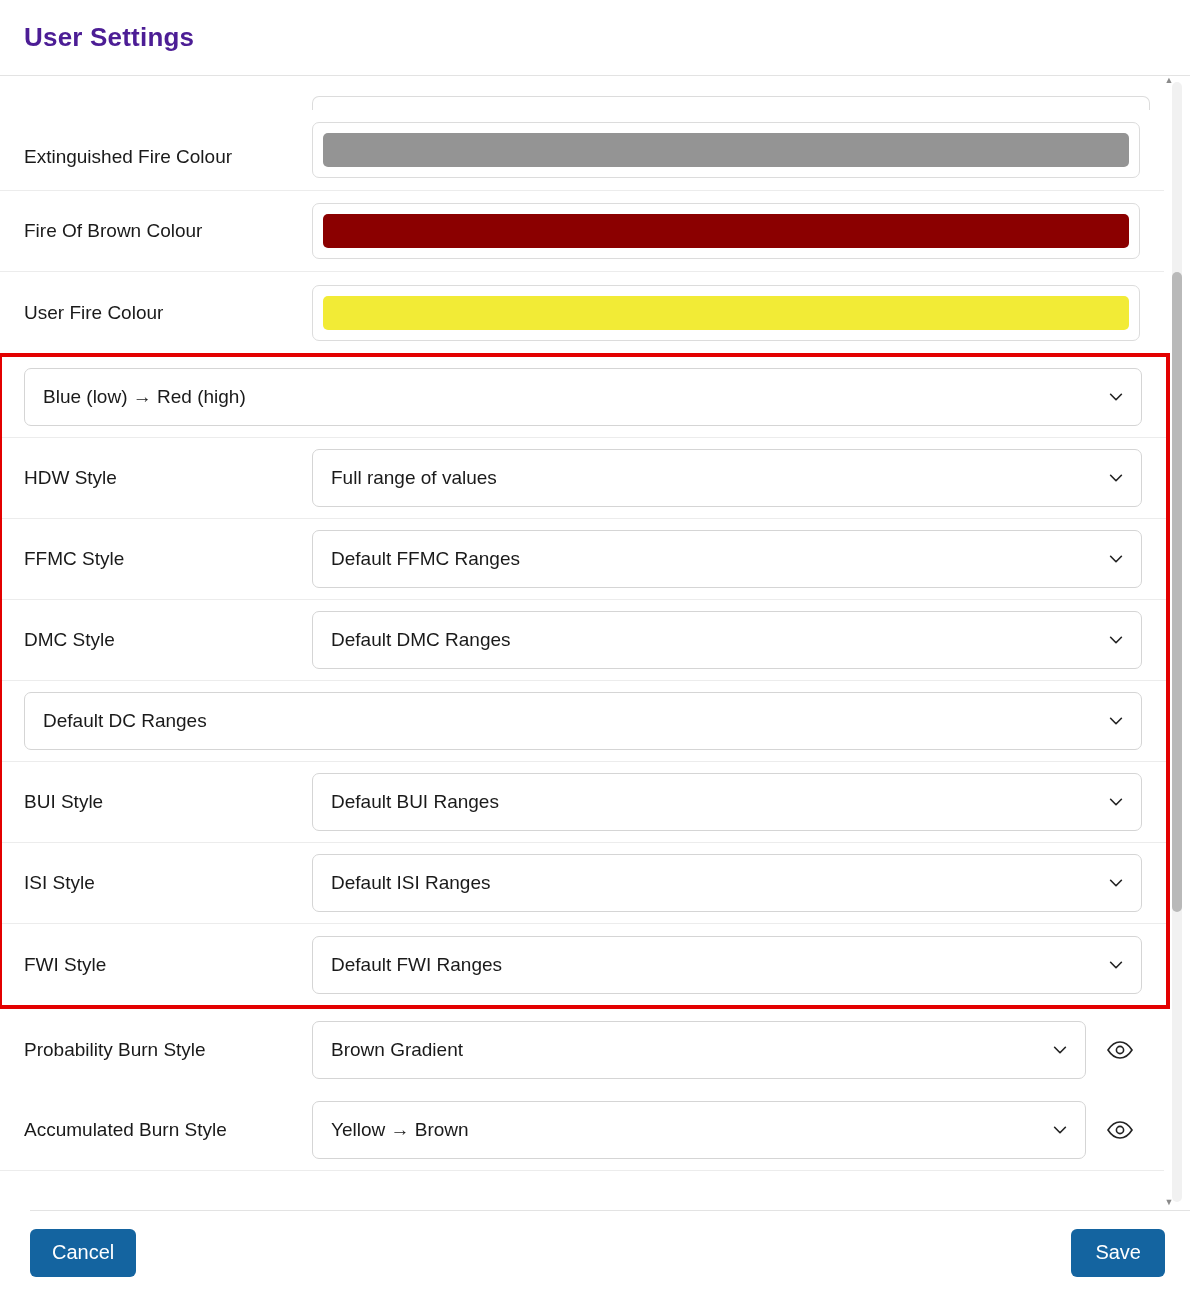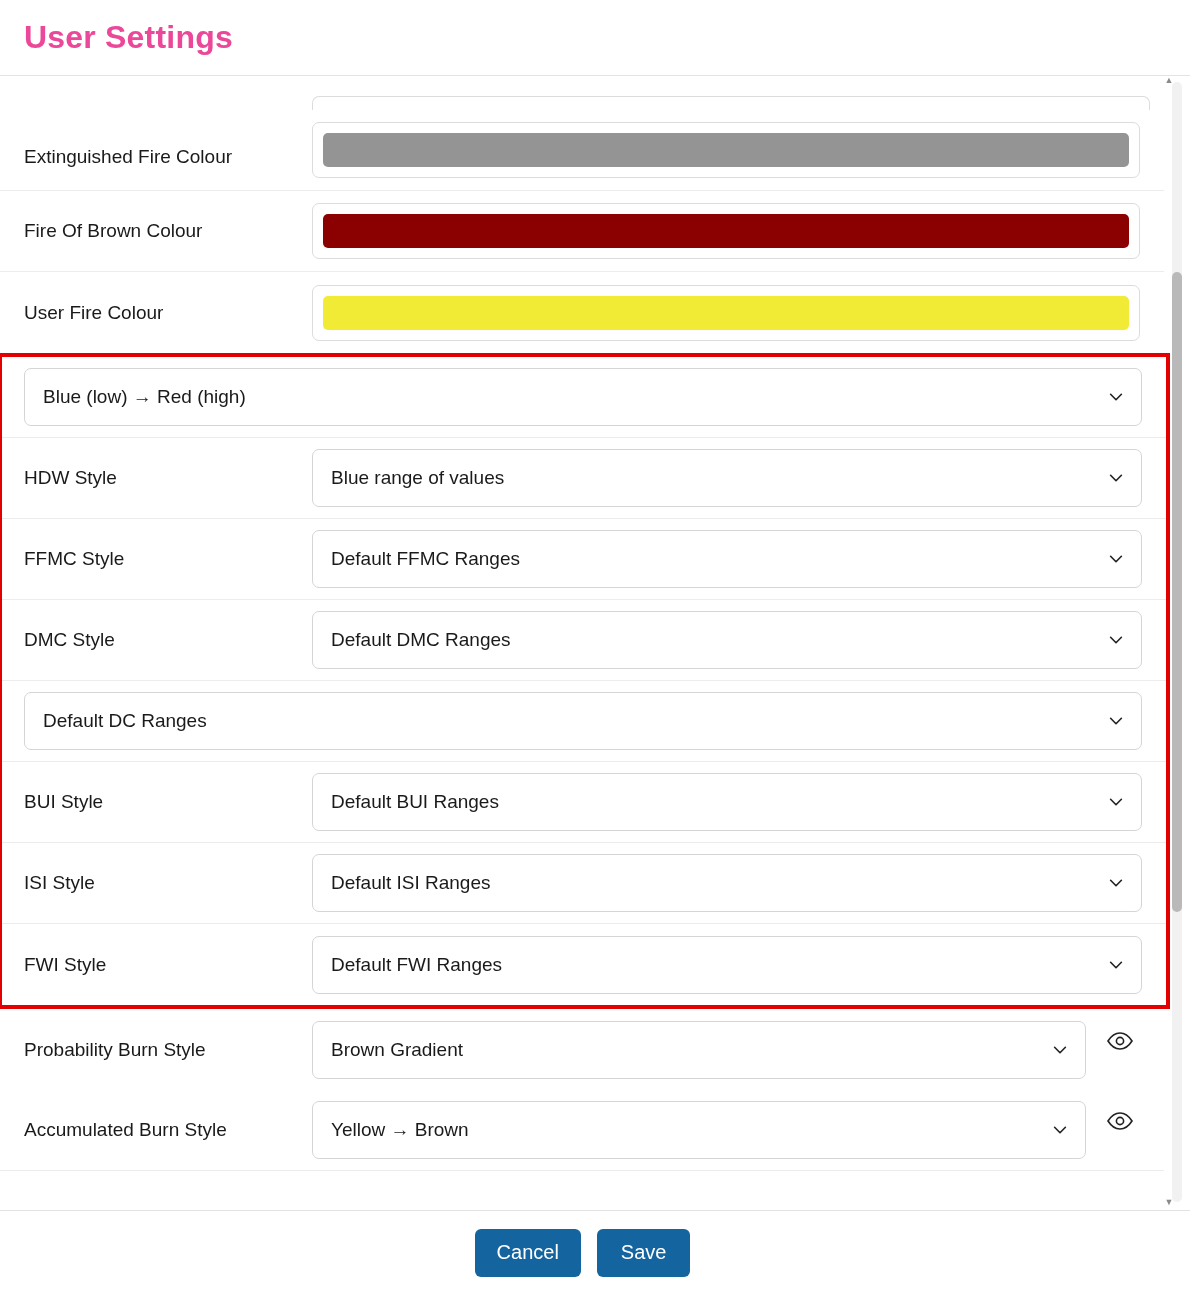--- a/index.html
+++ b/index.html
@@ -25,24 +25,24 @@
 
   .dialog-header {
     height: 76px;
     flex: 0 0 76px;
     display: flex;
     align-items: center;
     padding: 0 24px;
     border-bottom: 1px solid #e3e3e3;
   }
   .dialog-title {
-    font-size: 32px;
+    font-size: 26px;
     font-weight: bold;
     letter-spacing: 0.2px;
-    color: #ec4899;
+    color: #4c1d95;
   }
 
   .dialog-body {
     position: relative;
     flex: 1 1 auto;
     overflow: hidden;
     padding-top: 8px;
   }
 
   .scroll-area {
@@ -99,20 +99,21 @@
     font-size: 19px;
     color: #1a1a1a;
     line-height: 1.25;
     padding-right: 12px;
   }
   .row-label.two-line { line-height: 1.35; margin-top: 14px; }
 
   .row-control {
     flex: 1 1 auto;
     display: flex;
+    align-items: center;
     gap: 14px;
     padding-right: 24px;
   }
 
   
   .colour-field {
     flex: 1 1 auto;
     height: 56px;
     border: 1px solid #dcdcdc;
     border-radius: 7px;
@@ -171,24 +172,25 @@
   }
   .highlight-group .row { padding-left: 22px; }
   .highlight-group .row:last-child { border-bottom: none; }
 
   .dialog-footer {
     flex: 0 0 84px;
     height: 84px;
     border-top: 1px solid #e3e3e3;
     display: flex;
     align-items: center;
-    justify-content: center;
+    justify-content: space-between;
     gap: 16px;
     padding-right: 25px;
     background: #ffffff;
+    margin-left: 30px;
   }
   .btn {
     border: none;
     border-radius: 6px;
     background: #1464a0;
     color: #ffffff;
     font-size: 20px;
     font-family: "Liberation Sans", sans-serif;
     padding: 0 22px;
     height: 48px;
@@ -269,21 +271,21 @@
                   </svg>
               </span>
             </div>
           </div>
         </div>
 
         <div class="row">
           <div class="row-label">HDW Style</div>
           <div class="row-control">
             <div class="select">
-              <span>Blue range of values</span>
+              <span>Full range of values</span>
               <span class="chevron">
                 <svg viewBox="0 0 20 20" width="18" height="18">
                     <path d="M4 7l6 6 6-6" fill="none" stroke="#222" stroke-width="1.8" stroke-linecap="round" stroke-linejoin="round"></path>
                   </svg>
               </span>
             </div>
           </div>
         </div>
 
         <div class="row">

